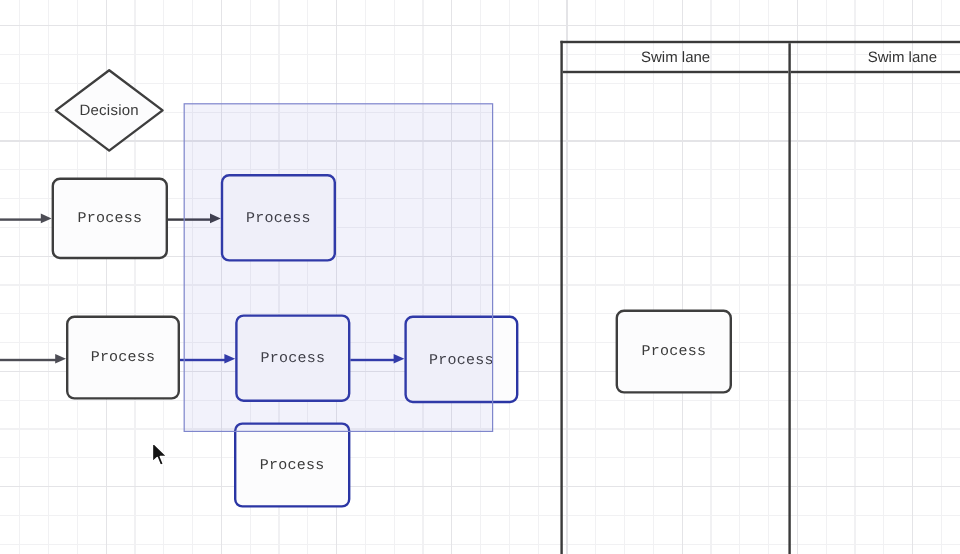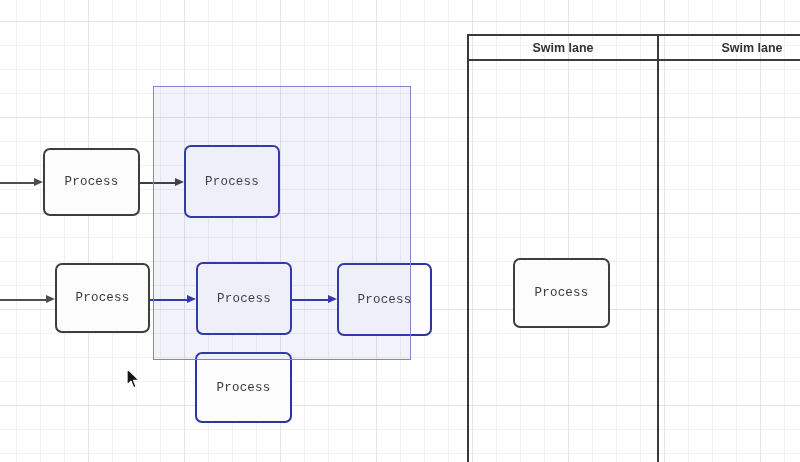--- a/index.html
+++ b/index.html
@@ -53,29 +53,35 @@
   .swimlane{
     position:absolute;left:467px;top:34px;width:380px;height:440px;
     box-sizing:border-box;border:2px solid #3a3a3a;border-bottom:none;
     display:flex;z-index:2;
   }
   .lane{box-sizing:border-box;width:190px;}
   .lane + .lane{border-left:2px solid #3a3a3a;}
   .lane-header{
     box-sizing:border-box;height:25px;border-bottom:2px solid #3a3a3a;
     display:flex;align-items:center;justify-content:center;
-    font-size:12.5px;font-weight:700;color:#333333;
+    font-size:12.5px;font-weight:400;color:#333333;
   }
   .cursor{position:absolute;left:125px;top:367px;z-index:10;pointer-events:none;}
 </style>
 </head>
 <body>
 
 <div class="canvas">
 
+  <div class="diamond" style="left:45px;top:57px;width:92px;height:70px;">
+    <svg width="92" height="70" viewBox="0 0 92 70">
+      <polygon points="46,1.5 90.5,35 46,68.5 1.5,35" fill="#fcfcfd" stroke="#3e3e3e" stroke-width="2" stroke-linejoin="round"></polygon>
+    </svg>
+    <span class="shape-label">Decision</span>
+  </div>
 
   <div class="connector gray" style="left:0;top:183px;width:43px;">
       <i class="shaft"></i>
       <i class="head"></i>
     </div>
 
   <div class="shape" style="left:43px;top:148px;width:97px;height:68px;">
     <span class="shape-label">Process</span>
   </div>
 

